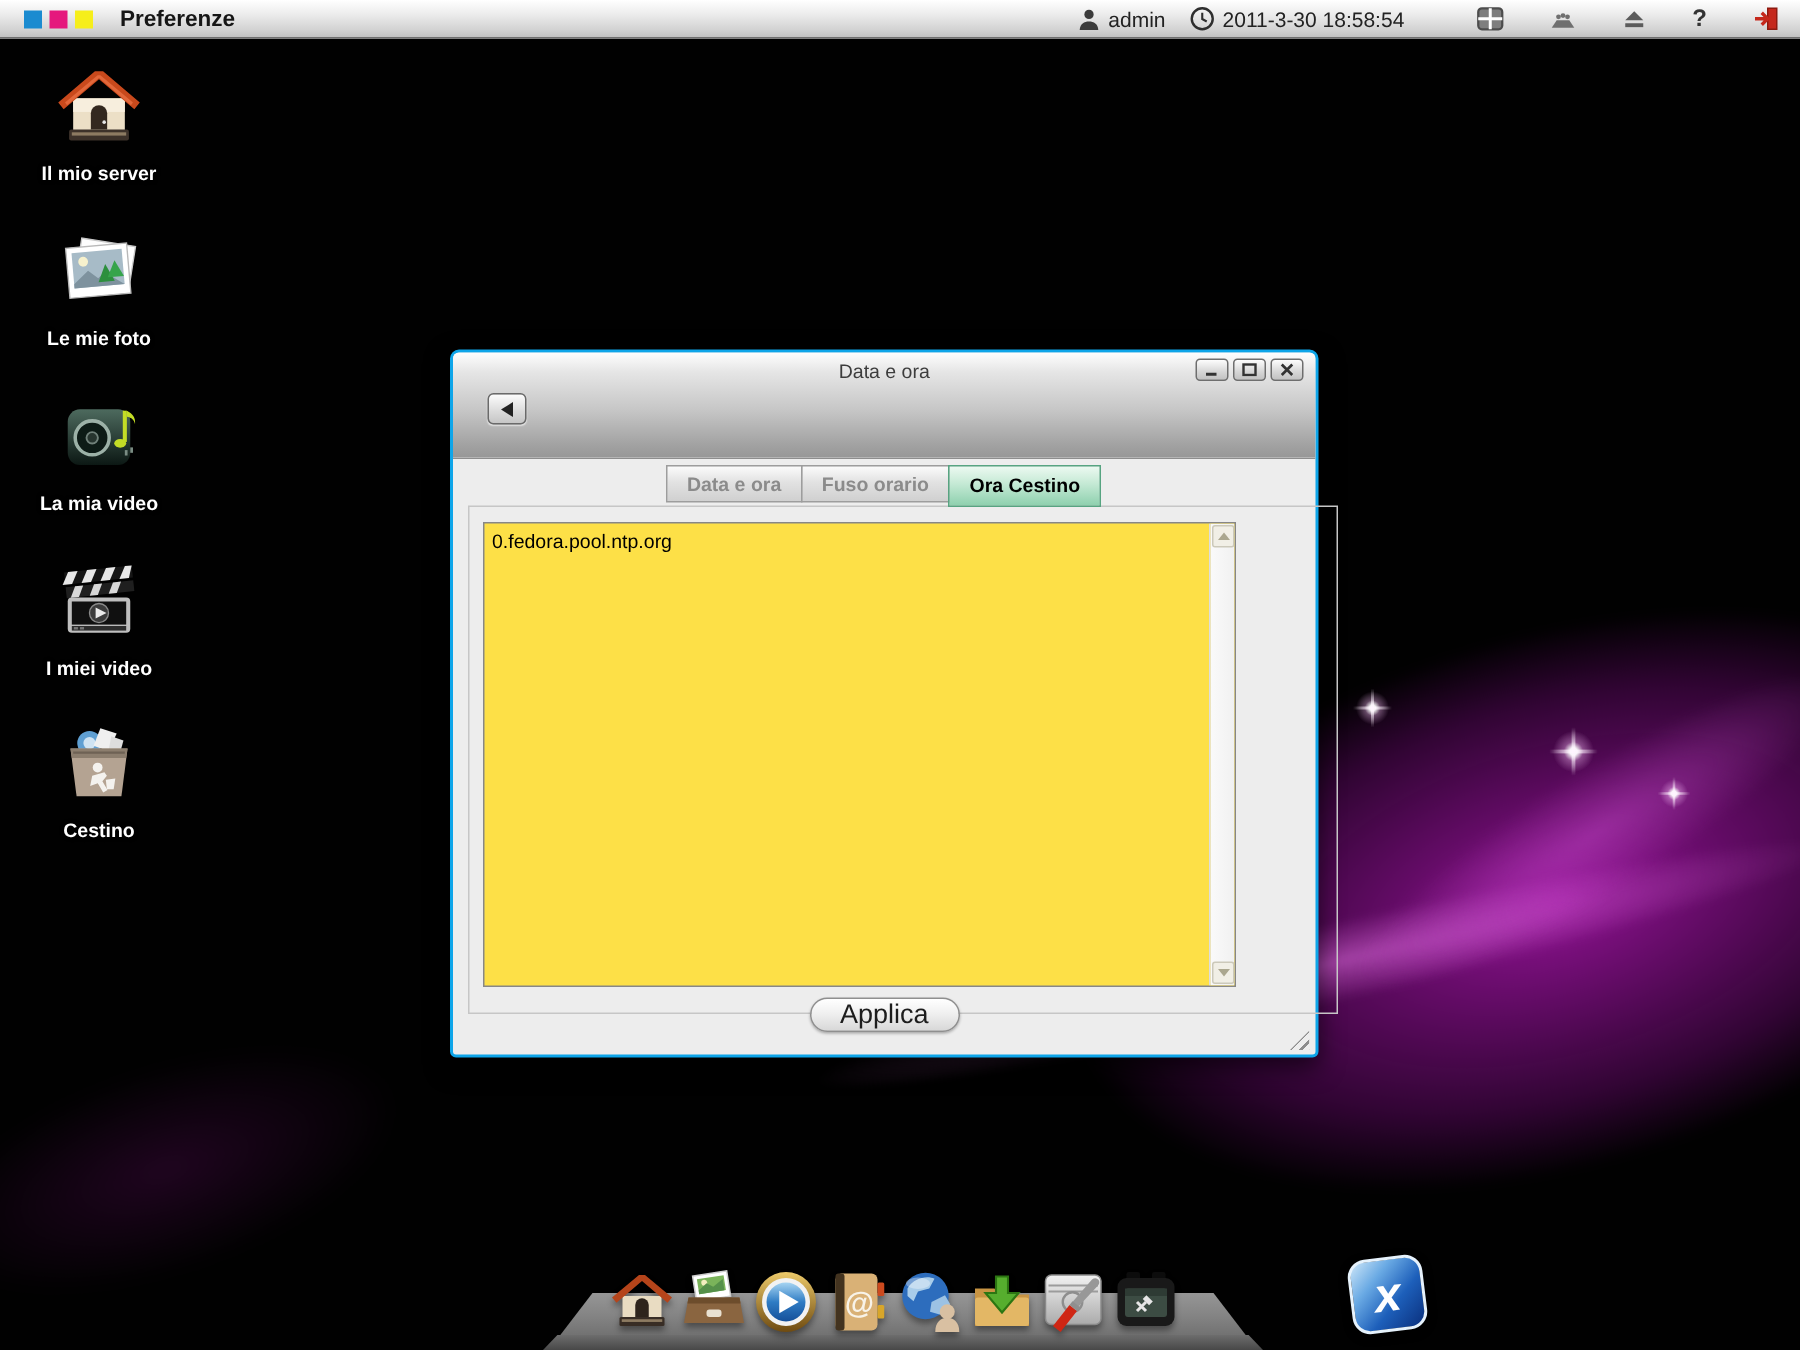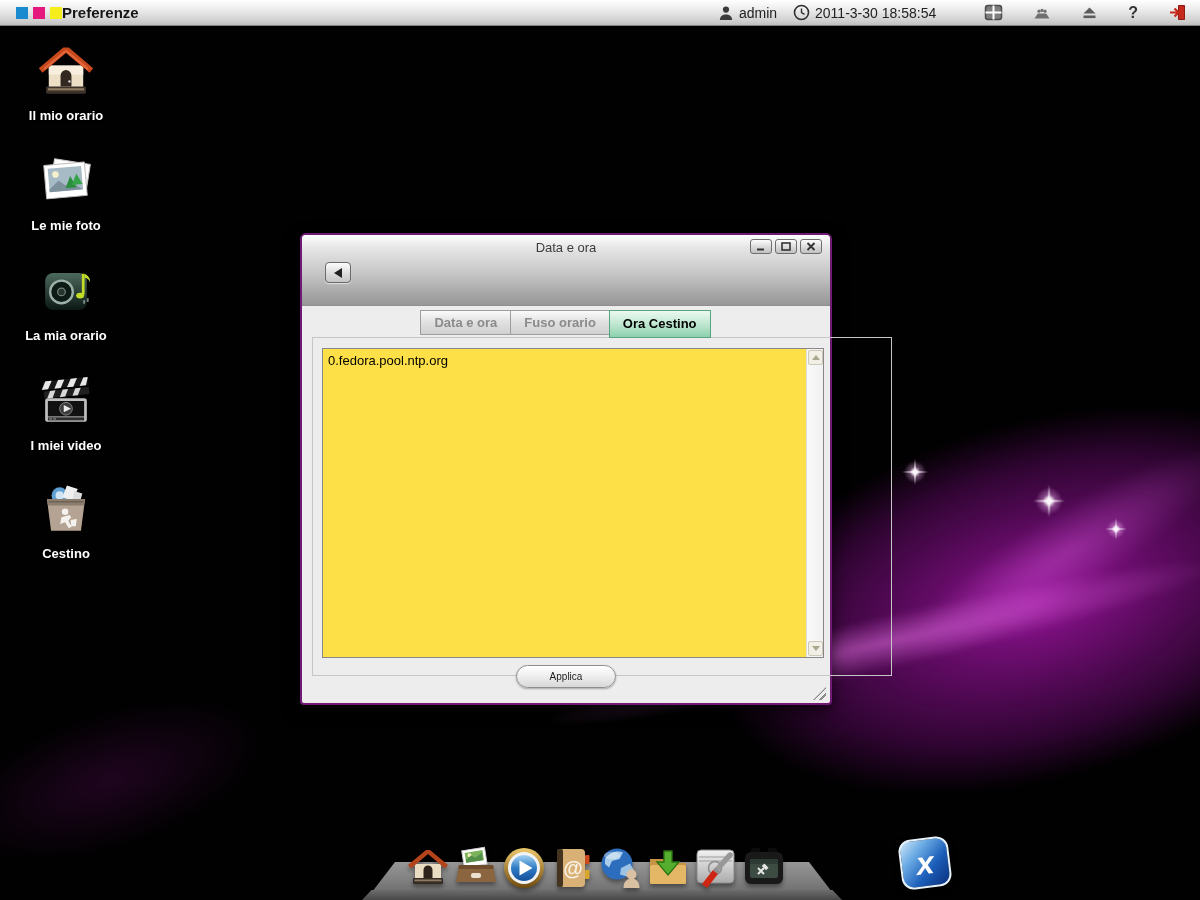--- a/index.html
+++ b/index.html
@@ -28,42 +28,42 @@
   .star2 { left:1036px; top:488px; transform:scale(1.25); }
   .star3 { left:1103px; top:516px; transform:scale(.85); }
   .star4 { left:778px; top:632px; transform:scale(.6); opacity:.7; }
 
   
   .topbar { position:absolute; left:0; top:0; width:1200px; height:26px; z-index:40;
             background:linear-gradient(#ffffff, #ececec 38%, #d2d2d2 80%, #c0c0c0);
             border-bottom:1px solid #7f7f7f; display:flex; align-items:center; }
   .tb-squares { display:flex; gap:5px; margin-left:16px; }
   .tb-sq { width:12px; height:12px; }
-  .tb-title { font-size:15px; font-weight:bold; color:#161616; }
+  .tb-title { margin-left:18px; font-size:15px; font-weight:bold; color:#161616; }
   .tb-right { margin-left:auto; display:flex; align-items:center; margin-right:14px;justify-content:flex-end; }
   .tb-item { display:flex; align-items:center; color:#222; font-size:14px; }
   .tb-item svg { display:block; }
   .tb-user { margin-right:16px; }
   .tb-user span { margin-left:5px; }
   .tb-clockgrp span { margin-left:5px; }
   .tb-clockgrp { margin-right:18px; }
   .tb-btn { margin-left:30px; cursor:pointer; }
   .tb-help { font-size:16px; font-weight:bold; color:#333; }
 
   
   .desk-icons { position:absolute; left:8px; top:40px; width:116px; z-index:5; }
   .desk-item { position:absolute; left:0; width:116px; text-align:center; cursor:pointer; }
   .desk-item .ic { width:58px; height:58px; margin:0 auto; }
   .desk-item .lbl { margin-top:8px; color:#fff; font-size:13px; font-weight:bold;
                     text-shadow:1px 1px 2px #000, 0 0 3px #000; }
   .di-0 { top:2px; } .di-1 { top:112px; } .di-2 { top:222px; } .di-3 { top:332px; } .di-4 { top:440px; }
 
   
-  .dialog { position:absolute; left:300px; top:233px; width:532px; height:472px; z-index:30;
-            border:2px solid #701a75; border-radius:6px 6px 4px 4px;
+  .dialog { position:absolute; left:300px; top:233px; width:579px; height:472px; z-index:30;
+            border:2px solid #0ea5e9; border-radius:6px 6px 4px 4px;
             background:#ededed; box-shadow:0 6px 16px rgba(0,0,0,.6); }
   .titlebar { position:absolute; left:0; top:0; right:0; height:71px; border-radius:4px 4px 0 0;
               background:linear-gradient(#fefefe, #e6e6e6 18%, #c6c6c6 55%, #a2a2a2 88%, #979797);
               border-bottom:1px solid #8e8e8e; }
   .dlg-title { position:absolute; top:5px; left:0; right:0; text-align:center; font-size:13px; color:#3d3d3d; }
   .win-btns { position:absolute; top:4px; right:8px; display:flex; gap:3px; }
   .win-btn { width:22px; height:15px; border:1px solid #6e6e6e; border-radius:3px;
              background:linear-gradient(#fdfdfd, #d6d6d6 60%, #c2c2c2);
              display:flex; align-items:center; justify-content:center; cursor:pointer; }
   .win-btn svg { display:block; }
@@ -94,21 +94,21 @@
   .sb-btn { position:absolute; left:1px; width:15px; height:15px; background:#f1efe6;
             border:1px solid #ccc9ba; border-radius:2px; display:flex; align-items:center; justify-content:center; cursor:pointer; }
   .sb-up { top:1px; } .sb-down { bottom:1px; }
   .chev { width:0; height:0; border-left:4px solid transparent; border-right:4px solid transparent; }
   .chev-up { border-bottom:5px solid #aba78f; }
   .chev-down { border-top:5px solid #aba78f; }
 
   .apply-btn { position:absolute; left:50%; transform:translateX(-50%); top:430px;
                width:100px; height:23px; border:1px solid #8f8f8f; border-radius:12px;
                background:linear-gradient(#ffffff, #f0f0f0 45%, #d8d8d8);
-               font-size:10px; color:#1d1d1d; text-align:center; line-height:21px; cursor:pointer;
+               font-size:18px; color:#1d1d1d; text-align:center; line-height:21px; cursor:pointer;
                box-shadow:0 1px 2px rgba(0,0,0,.3); font-family:"Liberation Sans",sans-serif; }
   .grip { position:absolute; right:4px; bottom:3px; width:13px; height:13px;
           background:repeating-linear-gradient(135deg, transparent 0 3px, #8c8c8c 3px 5px);
           clip-path:polygon(100% 0, 100% 100%, 0 100%); cursor:nwse-resize; }
 
   
   .dock-platform { position:absolute; left:372px; top:862px; width:460px; height:30px; z-index:10;
                    background:linear-gradient(#969696, #828282 55%, #6f6f6f);
                    clip-path:polygon(5% 0, 95% 0, 100% 100%, 0 100%); }
   .dock-front { position:absolute; left:362px; top:890px; width:480px; height:10px; z-index:10;
@@ -203,21 +203,21 @@
         <rect x="13" y="26" width="38" height="26" fill="#ecdfc6"></rect>
         <rect x="13" y="26" width="38" height="10" fill="#f7eedd"></rect>
         <path d="M29 6h6l27 23-4 5-26-22-26 22-4-5z" fill="#c8491c"></path>
         <path d="M31 9h2l24 20-1.5 2-23.5-20-23.5 20-1.5-2z" fill="#e2673a"></path>
         <rect x="10" y="49" width="44" height="8" rx="1.5" fill="#3d322a"></rect>
         <rect x="12" y="51" width="40" height="2.4" fill="#8d7b62"></rect>
         <path d="M26 49v-12a6 6 0 0 1 12 0v12z" fill="#33281f"></path>
         <circle cx="35.8" cy="43.5" r="1.3" fill="#e6e6e6"></circle>
       </svg>
     </div>
-    <div class="lbl">Il mio orario</div>
+    <div class="lbl">Il mio server</div>
   </div>
 
   <div class="desk-item di-1">
     <div class="ic">
       <svg viewBox="0 0 64 64" width="58" height="58">
         <g transform="rotate(9 34 30)">
             <rect x="16" y="10" width="40" height="34" fill="#fdfdfd" stroke="#c9c9c9"></rect>
           </g>
         <g transform="rotate(-5 30 32)">
           <rect x="9" y="13" width="45" height="37" fill="#ffffff" stroke="#b9b9b9"></rect>
@@ -244,21 +244,21 @@
         <rect x="9" y="12" width="46" height="41" rx="9" fill="url(#mg)"></rect>
         <circle cx="27" cy="33" r="12.5" fill="#0d1b16" stroke="#9cb1a7" stroke-width="2.6"></circle>
         <circle cx="27" cy="33" r="4.2" fill="#27352f" stroke="#70817a" stroke-width="1.4"></circle>
         <rect x="49.5" y="13" width="3" height="23" fill="#c3dc26"></rect>
         <ellipse cx="47.6" cy="37" rx="4.4" ry="3.2" fill="#c3dc26"></ellipse>
         <path d="M52.5 13c4.5 2.5 6.5 5 6 10-.5-3-2.5-5-6-5.5z" fill="#c3dc26"></path>
         <rect x="55" y="40" width="2" height="4" fill="#7b8d84"></rect>
           <rect x="51" y="42" width="2" height="4" fill="#7b8d84"></rect>
       </svg>
     </div>
-    <div class="lbl">La mia orario</div>
+    <div class="lbl">La mia video</div>
   </div>
 
   <div class="desk-item di-3">
     <div class="ic">
       <svg viewBox="0 0 64 64" width="58" height="58">
         <g transform="rotate(-6 32 16)">
           <rect x="7" y="8" width="50" height="9" fill="#161616"></rect>
           <path d="M10 8l7 0-5 9h-7z" fill="#e8e8e8"></path>
             <path d="M24 8l7 0-5 9h-7z" fill="#e8e8e8"></path>
             <path d="M38 8l7 0-5 9h-7z" fill="#e8e8e8"></path>

